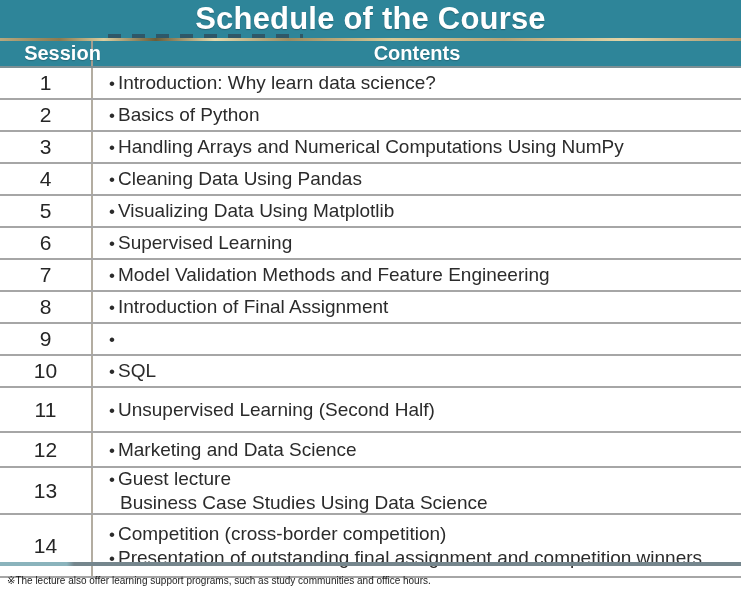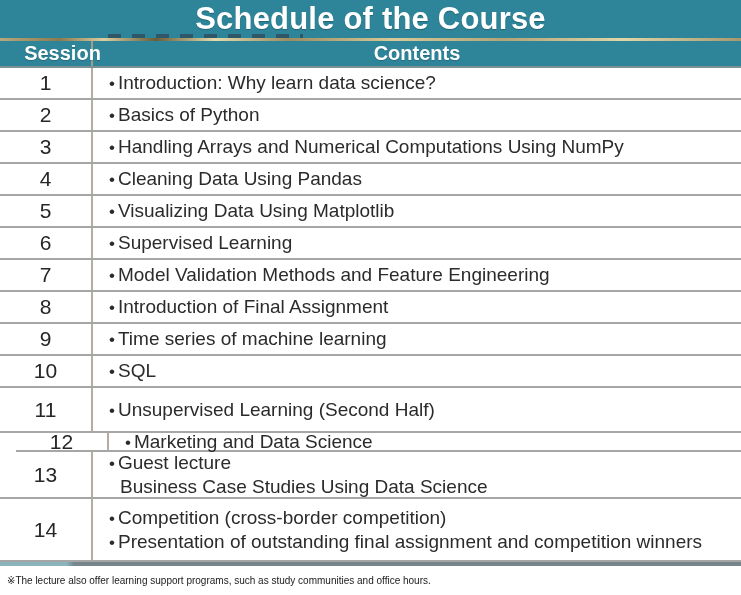--- a/index.html
+++ b/index.html
@@ -43,21 +43,21 @@
     display:flex;align-items:center;justify-content:center;
     color:#ffffff;font-size:20px;font-weight:bold;
     text-shadow:0 1px 1px rgba(0,0,0,.2);
   }
   .hcell.session{width:93px;border-right:2px solid #a39d91;box-sizing:border-box;padding-left:34px;}
   .hcell.contents{flex:1;border-radius:9px;}
   .row{
     display:flex;background:#ffffff;
     border-bottom:2px solid #a6a6a6;box-sizing:border-box;
   }
-  .r32{height:32px;} .r45{height:45px;} .r35{height:19px;margin-left:16px;}
+  .r32{height:32px;} .r45{height:45px;} .r35{height:35px;}
   .r48{height:47px;} .r46{height:63px;}
   .scell{
     width:93px;border-right:2px solid #b3ada1;box-sizing:border-box;
     display:flex;align-items:center;justify-content:center;
     font-size:21px;color:#262626;
   }
   .ccell{
     flex:1;display:flex;flex-direction:column;justify-content:center;
     padding-left:16px;box-sizing:border-box;
   }
@@ -173,21 +173,20 @@
             <span>Introduction of Final Assignment</span>
           </div>
       </div>
     </div>
 
     <div class="row r32">
       <div class="scell">9</div>
       <div class="ccell">
         <div class="line">
             <span class="bullet">•</span>
-            <span>Time series of machine learning</span>
           </div>
       </div>
     </div>
 
     <div class="row r32">
       <div class="scell">10</div>
       <div class="ccell">
         <div class="line">
             <span class="bullet">•</span>
             <span>SQL</span>

